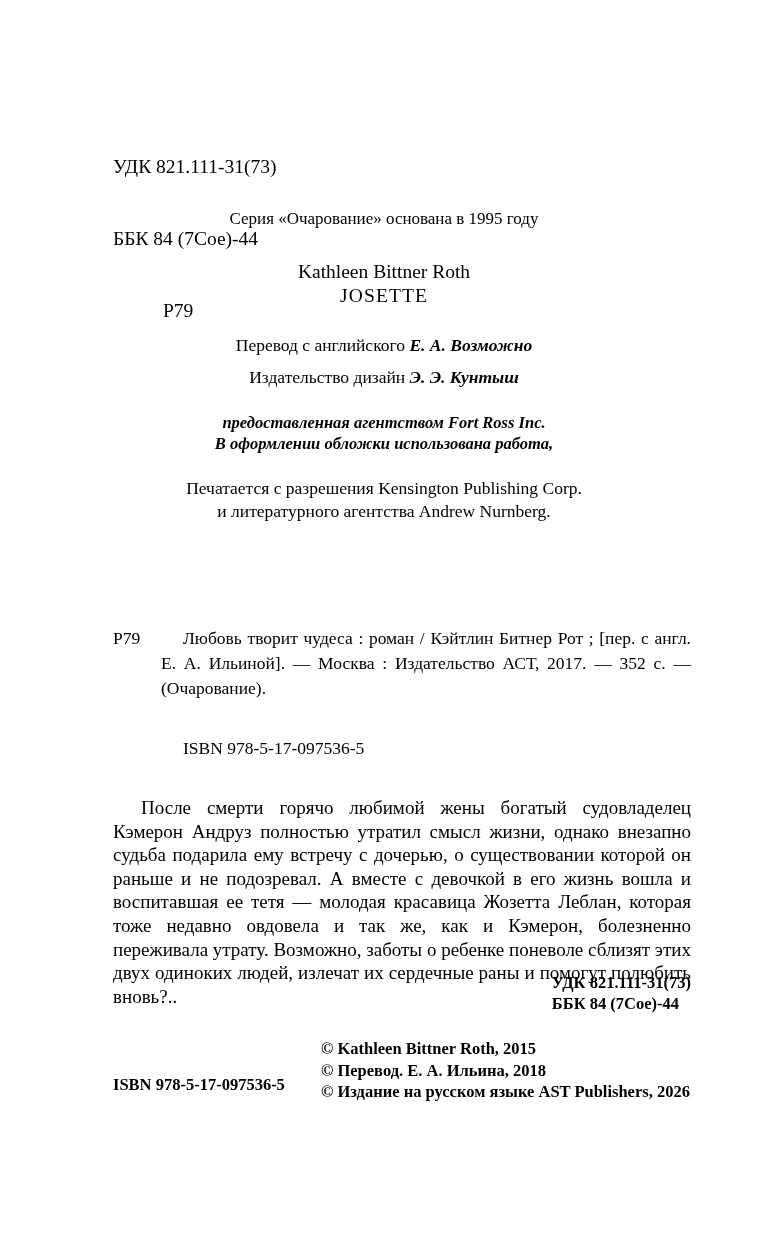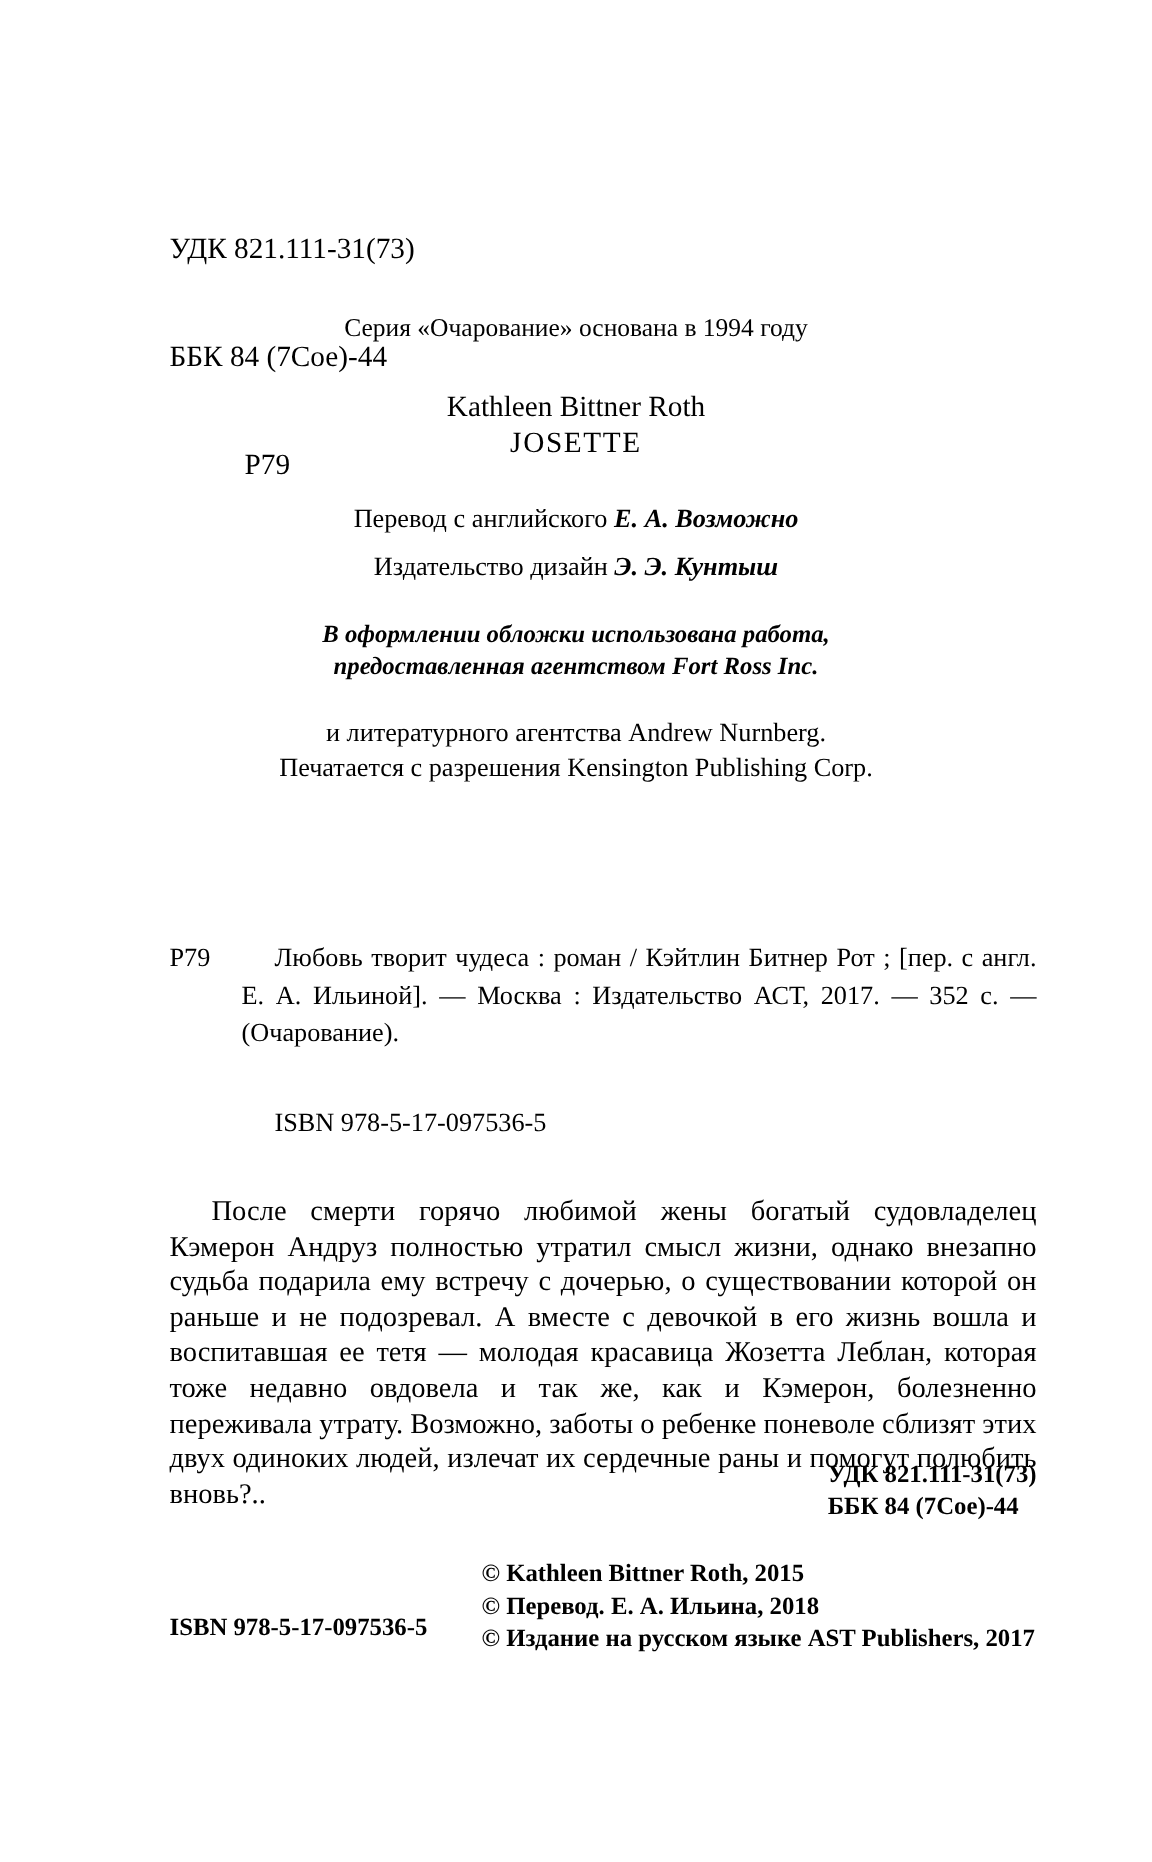--- a/index.html
+++ b/index.html
@@ -185,37 +185,37 @@
 
 <div class="page">
 
   <div class="classification">
     <span class="cls-line">УДК 821.111-31(73)</span>
     <span class="cls-line">ББК 84 (7Сое)-44</span>
     <span class="cls-code">Р79</span>
   </div>
 
   <div class="credits">
-    <div class="series-line">Серия «Очарование» основана в 1994 году</div>
+    <div class="series-line">Серия «Очарование» основана в 1995 году</div>
 
     <div class="author-name">Kathleen Bittner Roth</div>
     <div class="book-title-orig">JOSETTE</div>
 
     <div class="translator"><span class="lead">Перевод с английского </span><span class="it">Е. А. Возможно</span></div>
 
     <div class="designer"><span class="lead">Издательство дизайн </span><span class="it">Э. Э. Кунтыш</span></div>
 
     <div class="cover-credit">
+      <div>предоставленная агентством Fort Ross Inc.</div>
       <div>В оформлении обложки использована работа,</div>
-      <div>предоставленная агентством Fort Ross Inc.</div>
     </div>
 
     <div class="permission">
+      <span class="pline">Печатается с разрешения Kensington Publishing Corp.</span>
       <span class="pline">и литературного агентства Andrew Nurnberg.</span>
-      <span class="pline">Печатается с разрешения Kensington Publishing Corp.</span>
     </div>
   </div>
 
   <div class="record">
     <div class="record-body">
       <span class="record-mark">Р79</span>
       <div class="record-text"><span class="first-indent"></span><span>Любовь творит чудеса : роман / Кэйтлин Битнер Рот ; [пер. с англ. Е. А. Ильиной]. — Москва : Издательство АСТ, 2017. — 352 с. — (Очарование).</span></div>
     </div>
   </div>
 
@@ -224,18 +224,18 @@
   <div class="annotation">После смерти горячо любимой жены богатый судовладелец Кэмерон Андруз полностью утратил смысл жизни, однако внезапно судьба подарила ему встречу с дочерью, о существовании которой он раньше и не подозревал. А вместе с девочкой в его жизнь вошла и воспитавшая ее тетя — молодая красавица Жозетта Леблан, которая тоже недавно овдовела и так же, как и Кэмерон, болезненно переживала утрату. Возможно, заботы о ребенке поневоле сблизят этих двух одиноких людей, излечат их сердечные раны и помогут полюбить вновь?..</div>
 
   <div class="bottom-codes">
     <span>УДК 821.111-31(73)</span>
     <span>ББК 84 (7Сое)-44</span>
   </div>
 
   <div class="copyright">
     <span>© Kathleen Bittner Roth, 2015</span>
     <span>© Перевод. Е. А. Ильина, 2018</span>
-    <span>© Издание на русском языке AST Publishers, 2017</span>
+    <span>© Издание на русском языке AST Publishers, 2026</span>
   </div>
 
   <div class="isbn-bottom">ISBN 978-5-17-097536-5</div>
 
 </div>
 
 </body></html>

